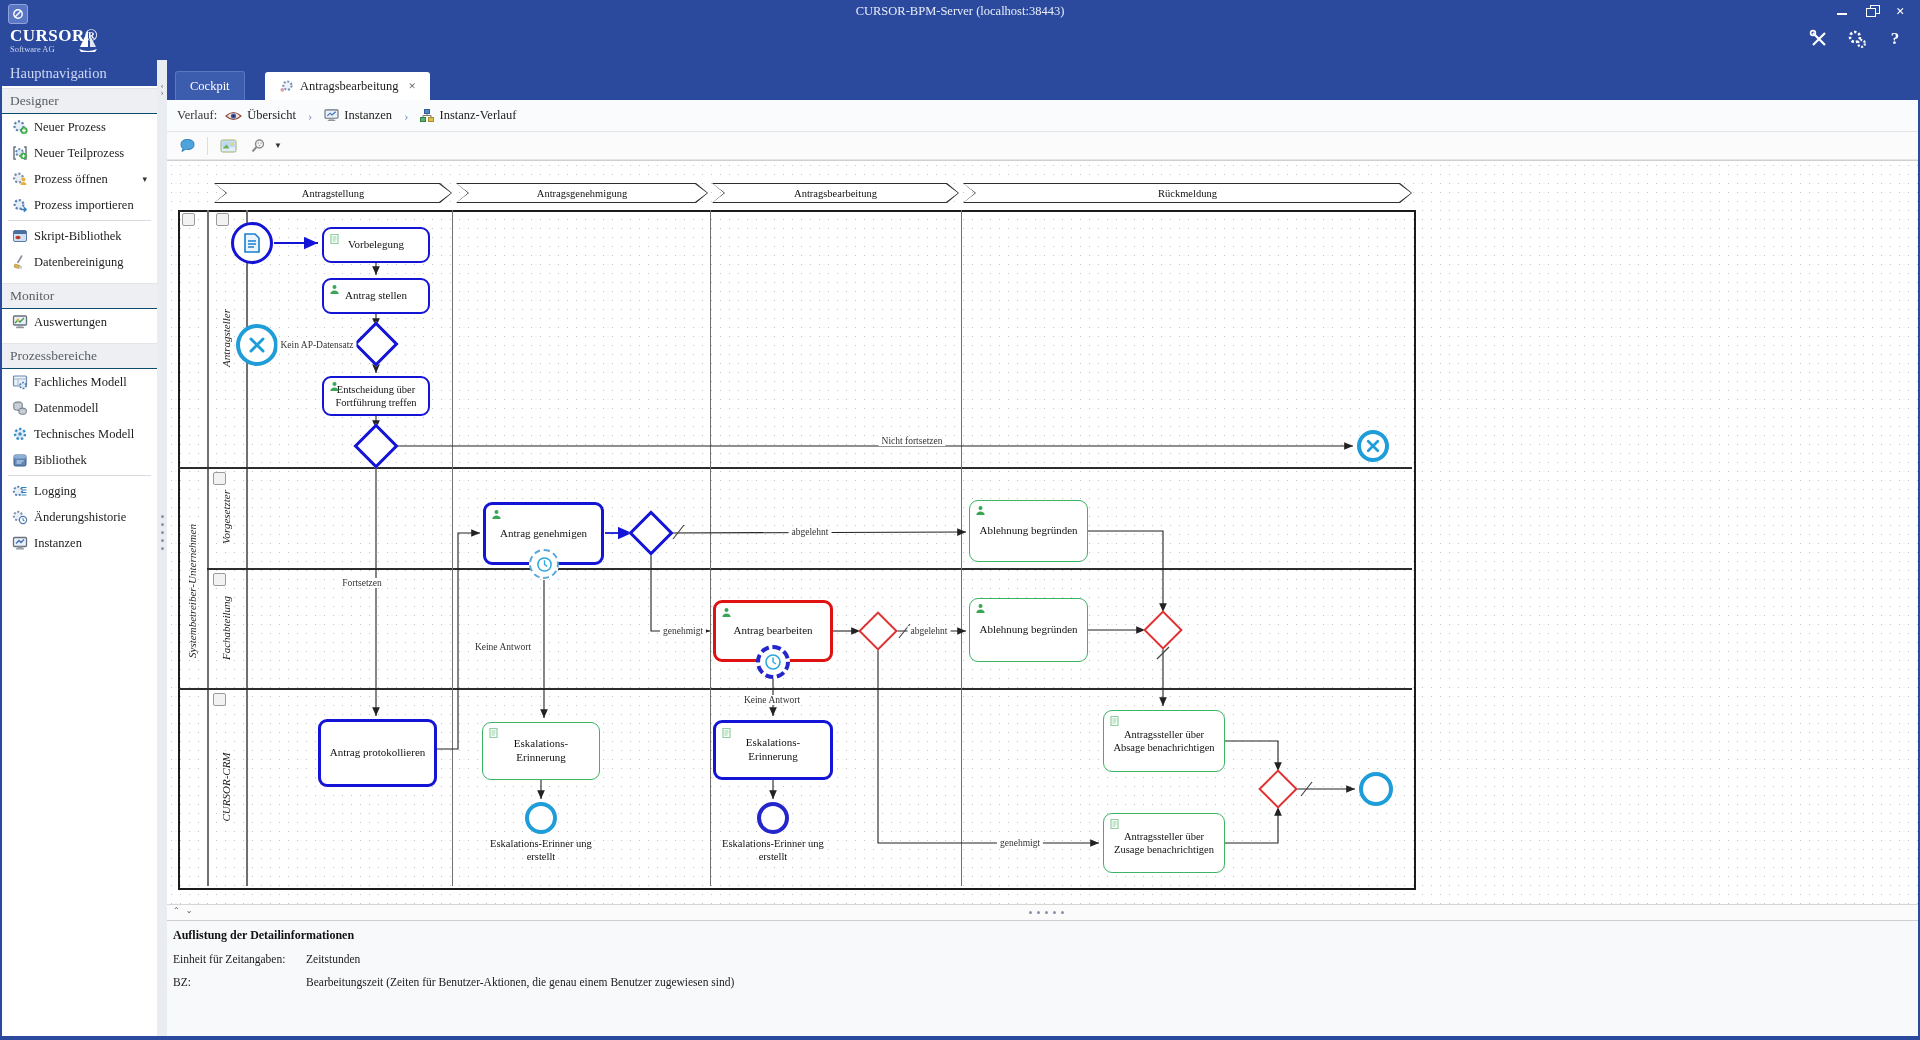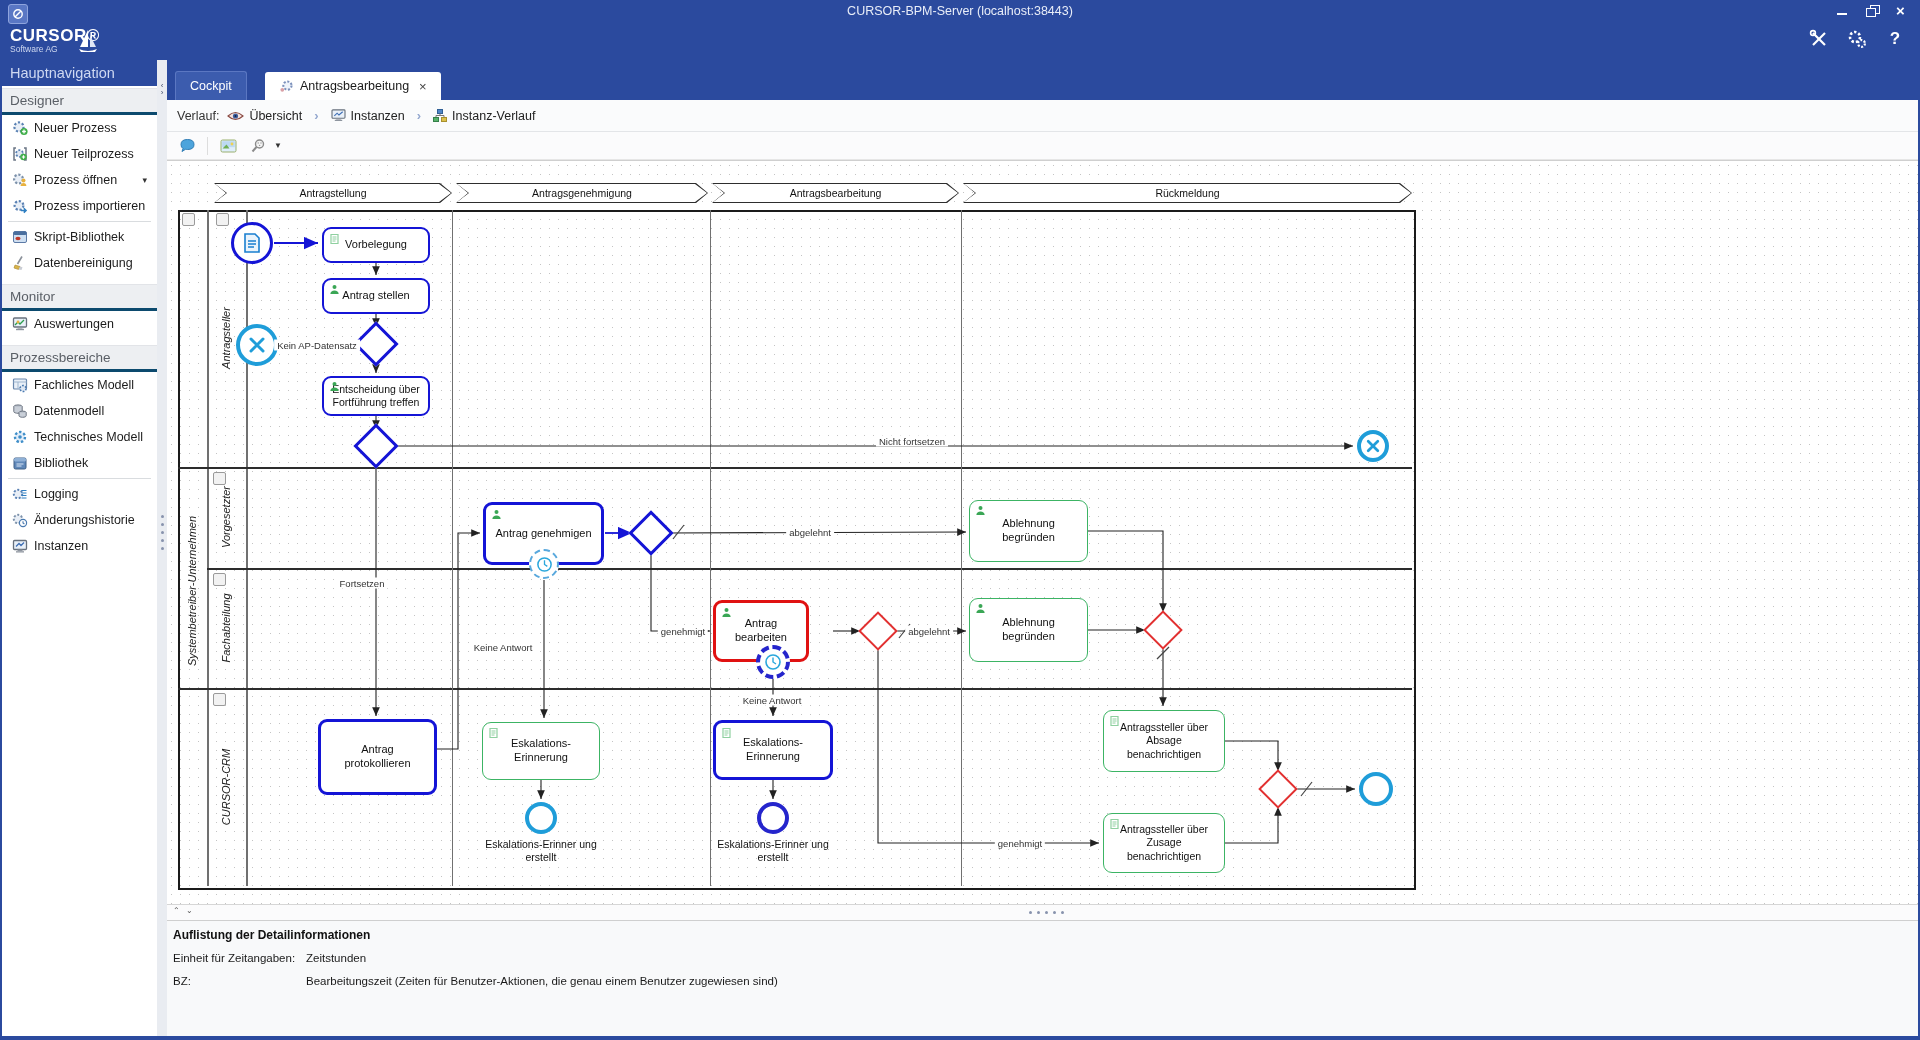--- a/index.html
+++ b/index.html
@@ -1,37 +1,37 @@
 <!DOCTYPE html>
 <html><head>
 <meta charset="utf-8">
 <style>
   html,body{margin:0;padding:0;background:#444;}
-  .window{position:relative;width:1920px;height:1040px;background:#2b4a9e;font-family:Liberation Sans, sans-serif;overflow:hidden;}
+  .window{position:relative;width:1920px;height:1040px;background:#2b4a9e;font-family:Liberation Serif, serif;overflow:hidden;}
   
   .titlebar{position:absolute;left:0;top:0;width:100%;height:22px;}
   .title-text{position:absolute;left:0;top:4px;width:100%;text-align:center;color:#e8edf8;font-size:12.5px;}
   .appicon{position:absolute;left:8px;top:4px;width:18px;height:18px;background:#5a77c4;border:1px solid #8fa4dd;border-radius:3px;display:flex;align-items:center;justify-content:center;}
   .winbtns{position:absolute;right:10px;top:5px;display:flex;gap:16px;align-items:center;}
   .wb{width:14px;height:12px;position:relative;cursor:default;color:#fff;}
   .wb-min:after{content:"";position:absolute;left:1px;bottom:2px;width:10px;height:2px;background:#fff;}
   .wb-rest:before{content:"";position:absolute;left:4px;top:0;width:8px;height:7px;border:1.5px solid #fff;}
   .wb-rest:after{content:"";position:absolute;left:0px;top:3px;width:8px;height:7px;border:1.5px solid #fff;background:#2b4a9e;}
   .wb-close{font-size:15px;line-height:12px;font-weight:bold;}
   .brand{position:absolute;left:10px;top:26px;color:#fff;}
   .brand .b1{font-size:17px;font-weight:bold;letter-spacing:.5px;}
   .brand .b2{font-size:8.5px;color:#cdd7f0;margin-top:-2px;}
   .sail{position:absolute;left:68px;top:3px;}
   .hdr-icons{position:absolute;right:14px;top:28px;display:flex;gap:16px;align-items:center;}
   .hdr-icons .hi{width:22px;height:22px;display:flex;align-items:center;justify-content:center;color:#fff;font-weight:bold;font-size:17px;}
   
   .sidebar{position:absolute;left:2px;top:60px;width:155px;bottom:4px;background:#fff;}
   .side-title{position:absolute;left:0;top:0;width:100%;height:26px;background:#2b4a9e;color:#cfd9f2;font-size:14.5px;line-height:26px;padding-left:8px;box-sizing:border-box;}
   .side-body{position:absolute;left:0;top:26px;right:0;bottom:0;background:#fff;overflow:hidden;}
-  .sec-hdr{background:#edeff2;color:#5a5f66;font-size:13.5px;padding:4px 8px;margin-top:8px;border-top:1px solid #e2e4e8;border-bottom:3px solid #0c4a6e;}
+  .sec-hdr{background:#edeff2;color:#5a5f66;font-size:13.5px;padding:4px 8px;margin-top:8px;border-top:1px solid #e2e4e8;border-bottom:1px solid #0c4a6e;}
   .sitem{display:flex;align-items:center;gap:6px;height:26px;padding-left:10px;font-size:12.5px;color:#1c1c1c;cursor:default;position:relative;}
   .sitem .caret{position:absolute;right:10px;color:#333;font-size:9px;}
   .sdiv{height:1px;background:#d9dcdf;margin:2px 6px;}
   .sicon{width:16px;height:16px;flex:0 0 16px;}
   
   .vsplit{position:absolute;left:157px;top:60px;width:10px;bottom:4px;background:#e9ecf1;}
   .vsplit .arrows{position:absolute;top:22px;left:0;width:10px;color:#44506e;font-size:8px;line-height:7px;text-align:center;}
   .vsplit .dots{position:absolute;top:455px;left:3.5px;display:flex;flex-direction:column;gap:5px;}
   .dot{width:3px;height:3px;border-radius:50%;background:#8893ad;}
   .hdots{display:flex;gap:5px;}
@@ -448,38 +448,38 @@
             </svg></span>
         <span>Antrag stellen</span>
       </div>
       <div class="task b-blue3" style="left:155px;top:215px;width:108px;height:40px;font-size:10.5px;">
         <span class="ticon" style="top:3px;"><svg width="11" height="11" viewBox="0 0 12 12">
               <circle cx="6" cy="3.2" r="2.2" fill="#3aa655"></circle>
               <path d="M1.5 11c0-2.6 2-4 4.5-4s4.5 1.4 4.5 4z" fill="#3aa655"></path>
             </svg></span>
         <span>Entscheidung über Fortführung treffen</span>
       </div>
-      <div class="task b-blue4" style="left:151px;top:558px;width:119px;height:76px;">
+      <div class="task b-blue4" style="left:151px;top:558px;width:119px;height:68px;">
         <span>Antrag protokollieren</span>
       </div>
       <div class="task b-blue4" style="left:316px;top:341px;width:121px;height:63px;">
         <span class="ticon"><svg width="11" height="11" viewBox="0 0 12 12">
               <circle cx="6" cy="3.2" r="2.2" fill="#3aa655"></circle>
               <path d="M1.5 11c0-2.6 2-4 4.5-4s4.5 1.4 4.5 4z" fill="#3aa655"></path>
             </svg></span>
         <span>Antrag genehmigen</span>
       </div>
       <div class="task b-green" style="left:802px;top:339px;width:119px;height:62px;">
         <span class="ticon"><svg width="11" height="11" viewBox="0 0 12 12">
               <circle cx="6" cy="3.2" r="2.2" fill="#3aa655"></circle>
               <path d="M1.5 11c0-2.6 2-4 4.5-4s4.5 1.4 4.5 4z" fill="#3aa655"></path>
             </svg></span>
         <span>Ablehnung begründen</span>
       </div>
-      <div class="task b-red4" style="left:546px;top:439px;width:96px;height:62px;justify-content:flex-end;">
+      <div class="task b-red4" style="left:546px;top:439px;width:120px;height:62px;">
         <span class="ticon"><svg width="11" height="11" viewBox="0 0 12 12">
               <circle cx="6" cy="3.2" r="2.2" fill="#3aa655"></circle>
               <path d="M1.5 11c0-2.6 2-4 4.5-4s4.5 1.4 4.5 4z" fill="#3aa655"></path>
             </svg></span>
         <span>Antrag bearbeiten</span>
       </div>
       <div class="task b-green" style="left:802px;top:437px;width:119px;height:64px;">
         <span class="ticon"><svg width="11" height="11" viewBox="0 0 12 12">
               <circle cx="6" cy="3.2" r="2.2" fill="#3aa655"></circle>
               <path d="M1.5 11c0-2.6 2-4 4.5-4s4.5 1.4 4.5 4z" fill="#3aa655"></path>

